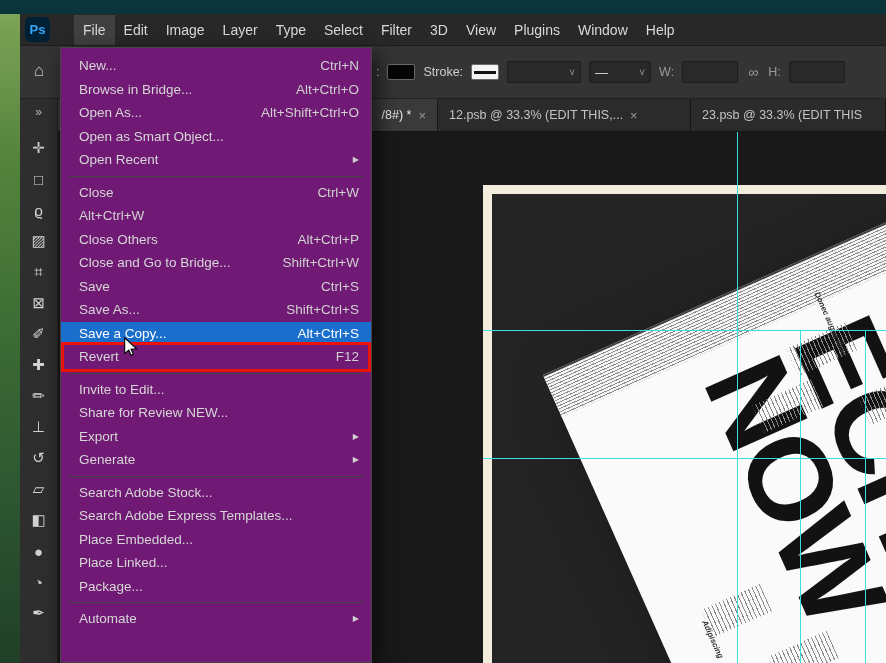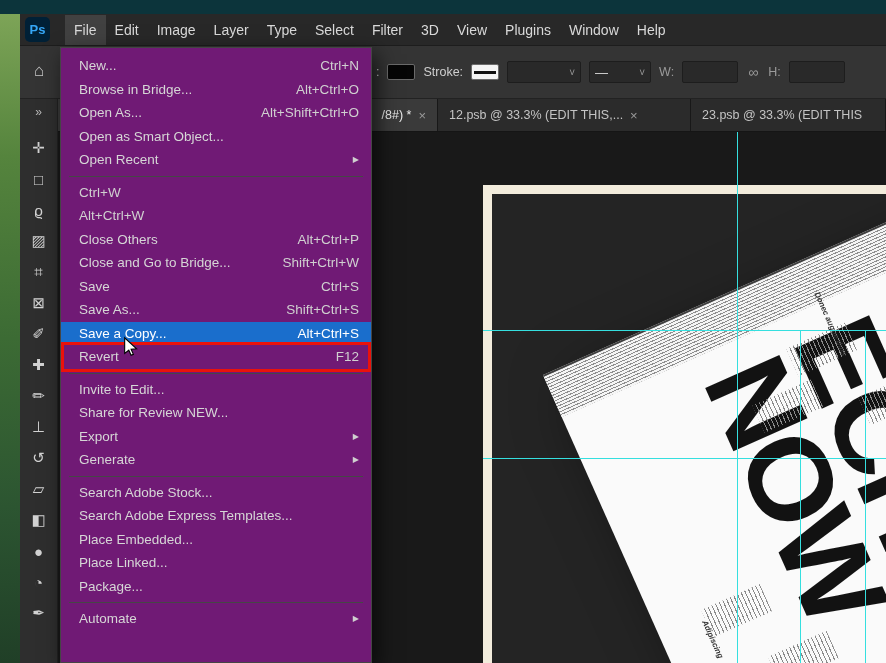--- a/index.html
+++ b/index.html
@@ -7,21 +7,21 @@
               font-family:"Liberation Sans", sans-serif; position:relative; }
 
   
   .titlebar { position:absolute; left:0; top:0; width:886px; height:14px; background:#0c343b; z-index:12; }
   .wallpaper { position:absolute; left:0; top:14px; width:20px; height:649px; z-index:1;
     background:linear-gradient(180deg,#7da457 0%,#55843d 22%,#3c6b34 50%,#2c5531 76%,#203f27 100%); }
 
   .menubar { position:absolute; left:20px; top:14px; width:866px; height:32px; background:#282828;
     border-bottom:1px solid #1d1d1d; display:flex; align-items:center; z-index:20; }
   .ps-logo { width:25px; height:25px; border-radius:5px; background:#002036; color:#35a6f6;
-    font-weight:bold; font-size:13px; display:flex; align-items:center; justify-content:center; margin:0 15px 0 5px; }
+    font-weight:bold; font-size:13px; display:flex; align-items:center; justify-content:center; margin:0 24px 0 5px; }
   .mb-item { padding:7px 9px; font-size:14px; color:#d9d9d9; }
   .mb-item.active { background:#414141; }
 
   .options-bar { position:absolute; left:20px; top:46px; width:866px; height:53px; background:#343434;
     border-bottom:1px solid #222; z-index:15; }
   .ob-home { position:absolute; left:14px; top:15px; font-size:17px; color:#c9c9c9; }
   .ob-controls { position:absolute; left:356px; top:0; height:100%; display:flex; align-items:center; gap:8px; }
   .ob-label { font-size:12.5px; color:#cfcfcf; }
   .ob-label.dim { color:#9a9a9a; }
   .swatch { width:28px; height:16px; border:1px solid #6a6a6a; border-radius:2px; display:inline-block; }
@@ -217,20 +217,21 @@
   <div class="mi">
       <span class="lab">Open as Smart Object...</span>
       <span class="sc"></span>
     </div>
   <div class="mi">
       <span class="lab">Open Recent</span>
       <span class="arrow">▶</span>
     </div>
   <div class="msep"></div>
   <div class="mi">
+      <span class="lab">Close</span>
       <span class="sc">Ctrl+W</span>
     </div>
   <div class="mi">
       <span class="sc">Alt+Ctrl+W</span>
     </div>
   <div class="mi">
       <span class="lab">Close Others</span>
       <span class="sc">Alt+Ctrl+P</span>
     </div>
   <div class="mi">

